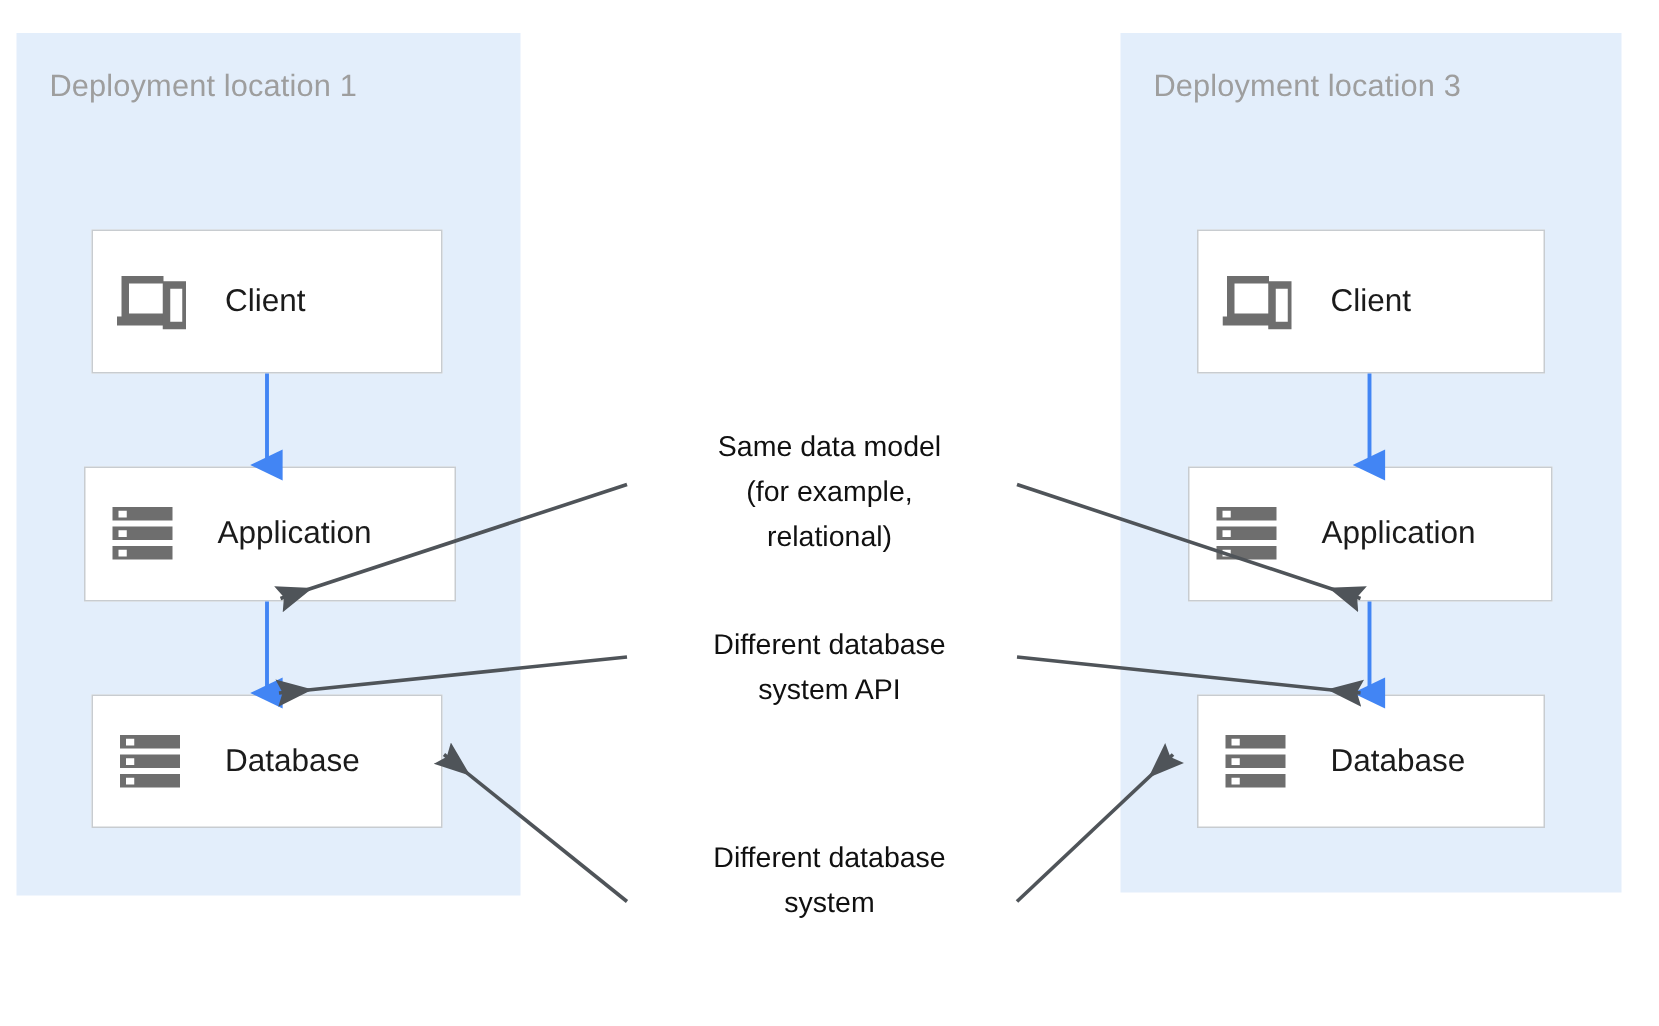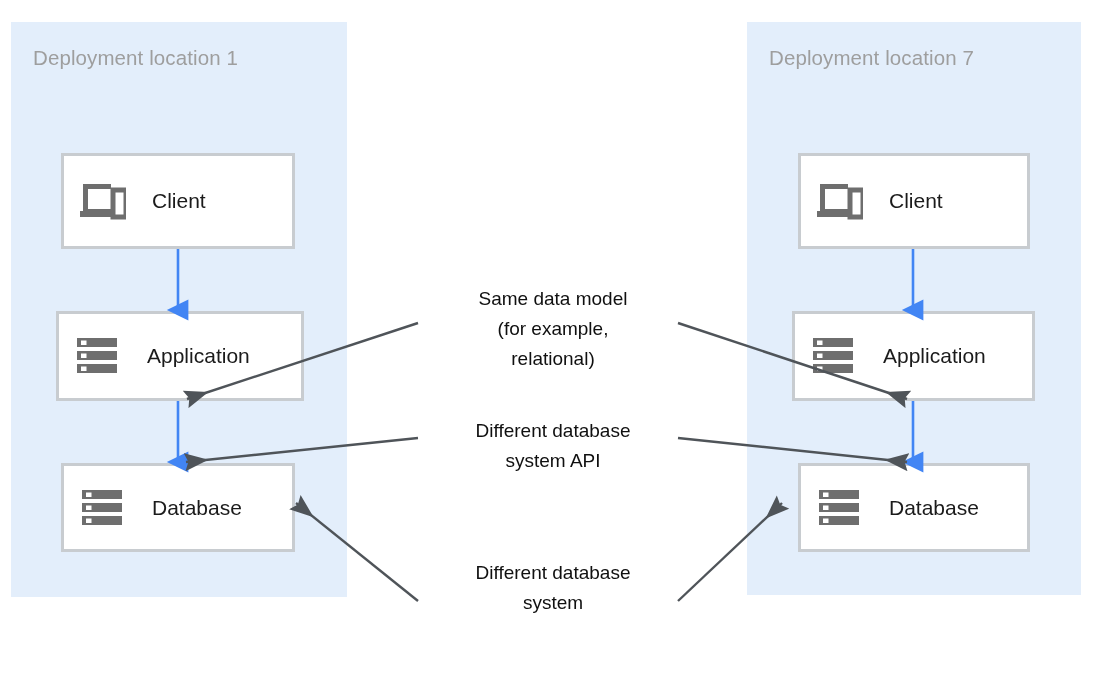--- a/index.html
+++ b/index.html
@@ -28,21 +28,21 @@
     font-size: 20.5px;
     color: #9e9e9e;
     letter-spacing: 0.1px;
     white-space: nowrap;
   }
 
   
   .node {
     position: absolute;
     background: #ffffff;
-    border: 3px solid #0f766e;
+    border: 1px solid #0f766e;
     box-sizing: border-box;
     display: flex;
     align-items: center;
     padding-left: 40px;
   }
   .node-icon {
     position: absolute;
     left: 16px;
     top: 50%;
     transform: translateY(-50%);
@@ -120,21 +120,21 @@
         <rect x="2" y="15" width="40" height="9" fill="#6e6e6e"></rect>
         <rect x="6" y="17.5" width="5.5" height="4.5" fill="#ffffff"></rect>
         <rect x="2" y="28" width="40" height="9" fill="#6e6e6e"></rect>
         <rect x="6" y="30.5" width="5.5" height="4.5" fill="#ffffff"></rect>
       </svg>
     </span>
     <span class="node-label">Database</span>
   </div>
 
   <div class="zone" id="zone1" style="left: 747px; top: 22px; width: 334px; height: 573px; background: rgb(227, 238, 251);"></div>
-  <div class="zone-title" id="zone1title" style="left: 769px; top: 46px; color: rgb(158, 158, 158);">Deployment location 7</div>
+  <div class="zone-title" id="zone1title" style="left: 769px; top: 46px; color: rgb(158, 158, 158);">Deployment location 3</div>
 
   <div class="node" id="z1n0" style="left: 798px; top: 153px; width: 232px; height: 96px; background: rgb(255, 255, 255); border-color: rgb(200, 204, 208);">
     <span class="node-icon">
       <svg viewBox="0 0 46 40" width="46" height="40" aria-hidden="true">
         <path fill="#6e6e6e" d="M3 3 h28 v5 H8 v20 h23 v5 H3 z"></path>
         <rect x="0" y="30" width="34" height="6" fill="#6e6e6e"></rect>
         <rect x="33" y="9" width="13" height="27" fill="none" stroke="#6e6e6e" stroke-width="5"></rect>
       </svg>
     </span>
     <span class="node-label">Client</span>

